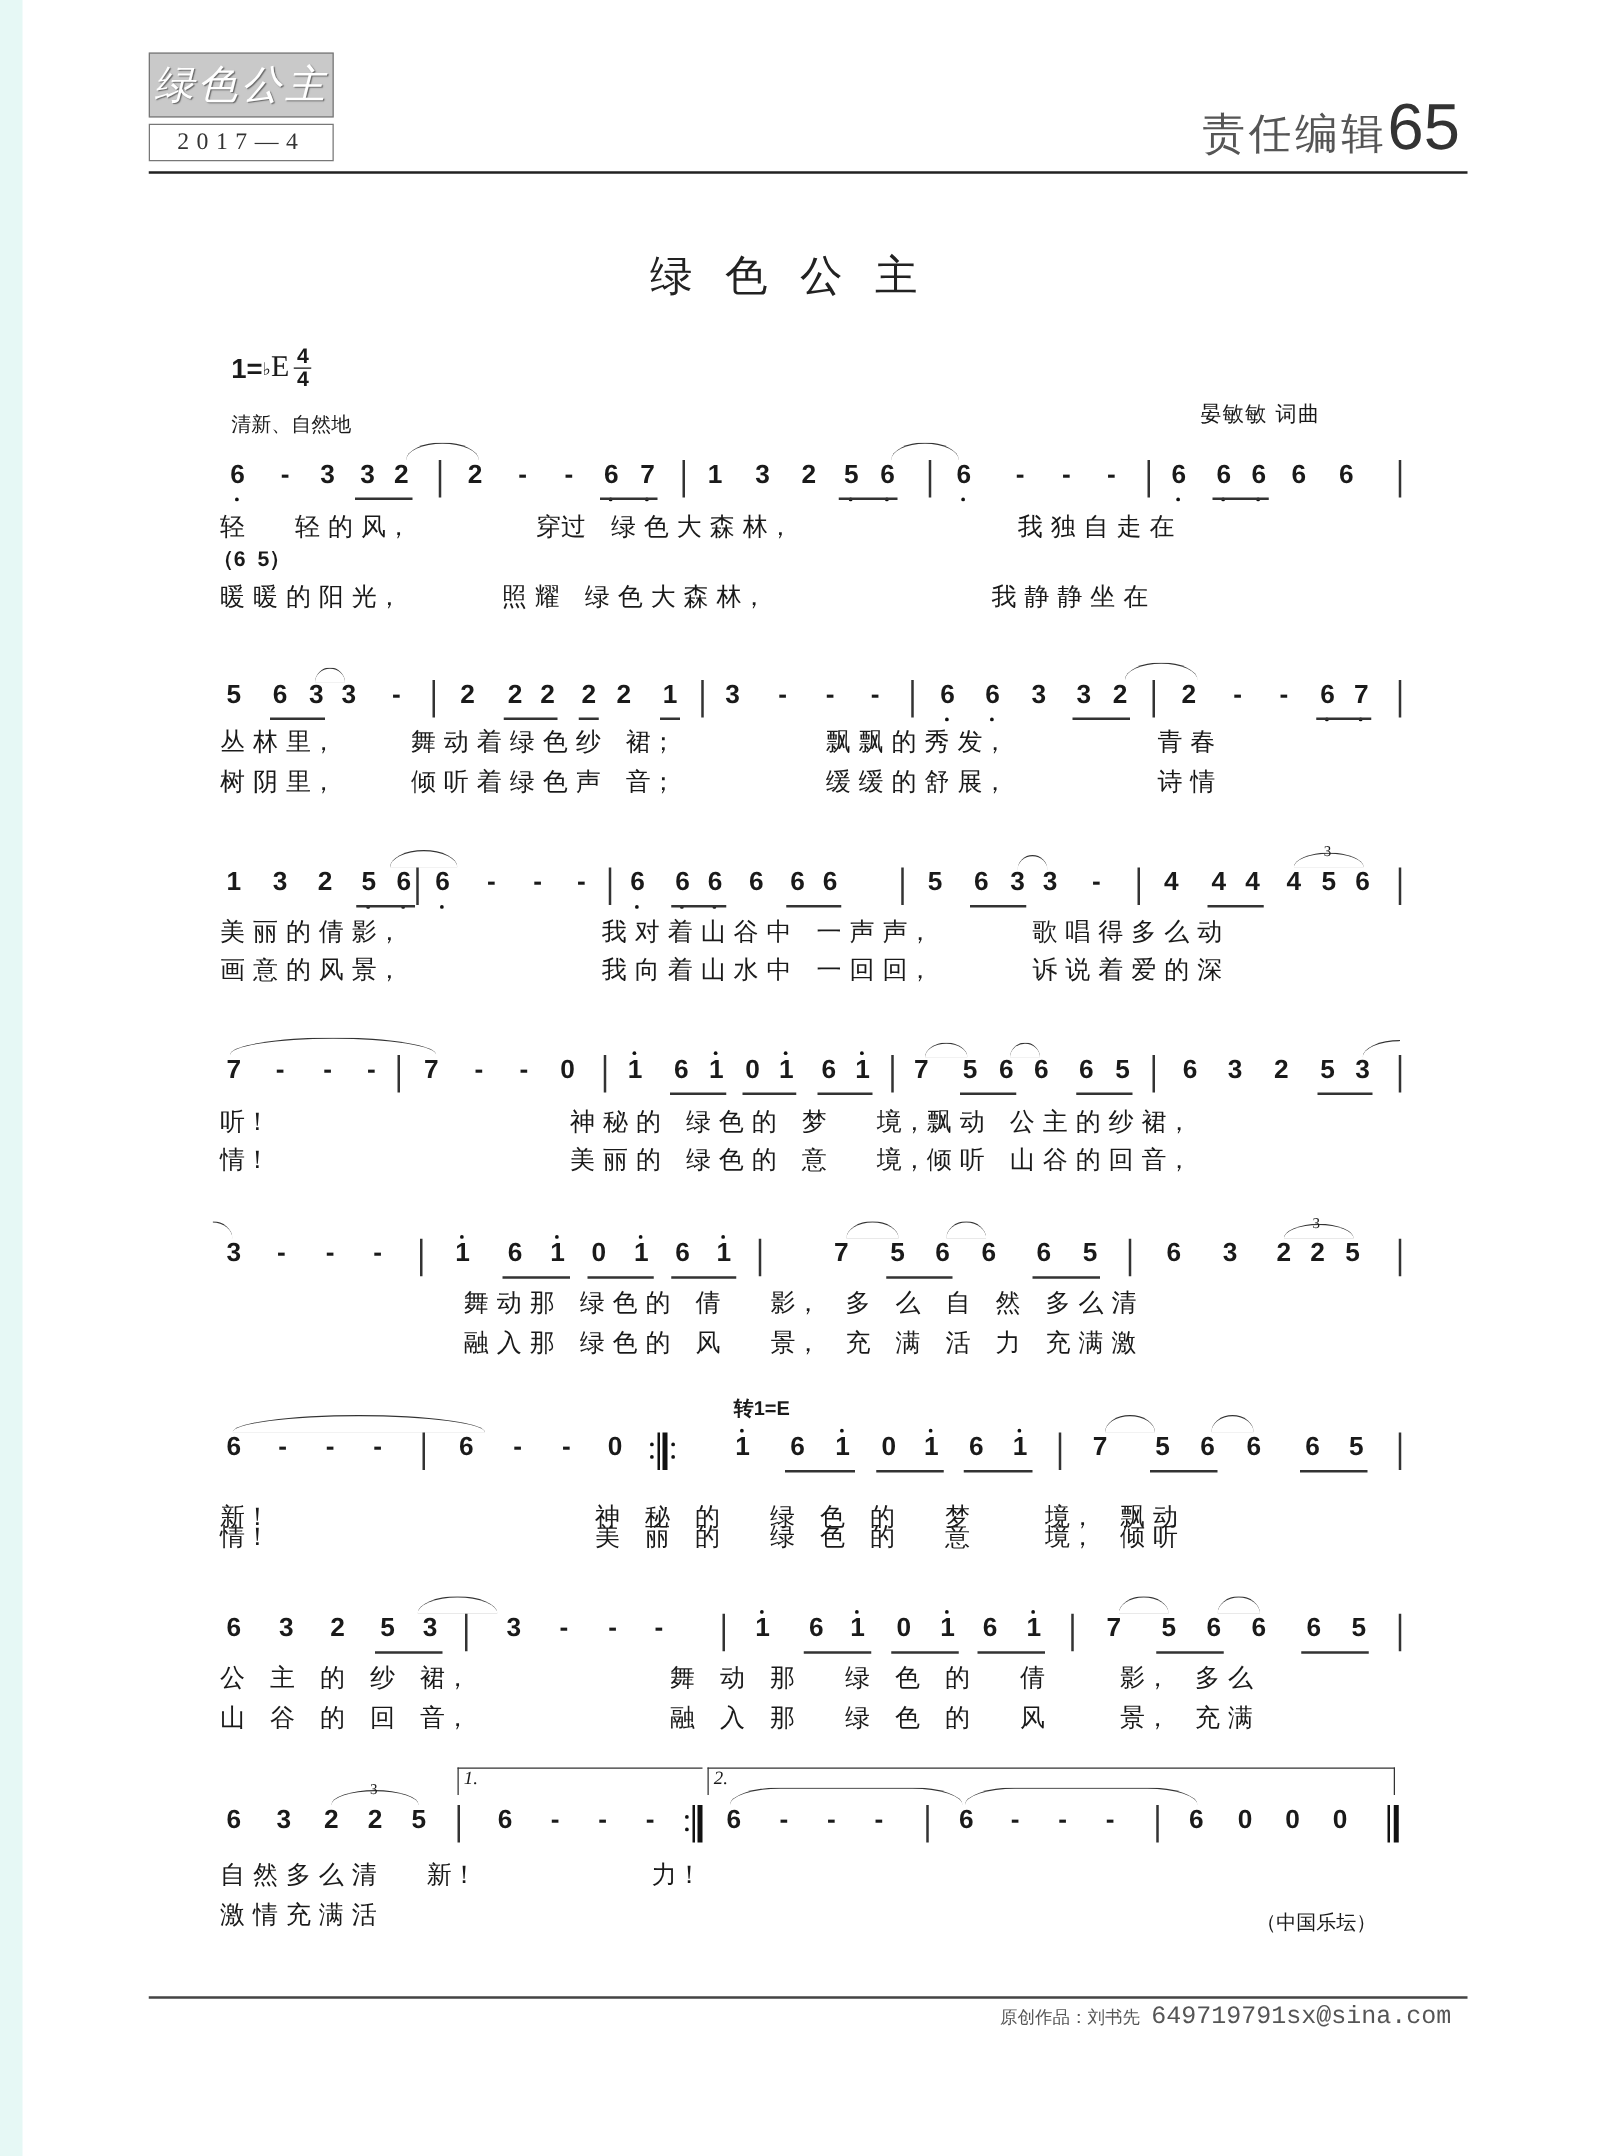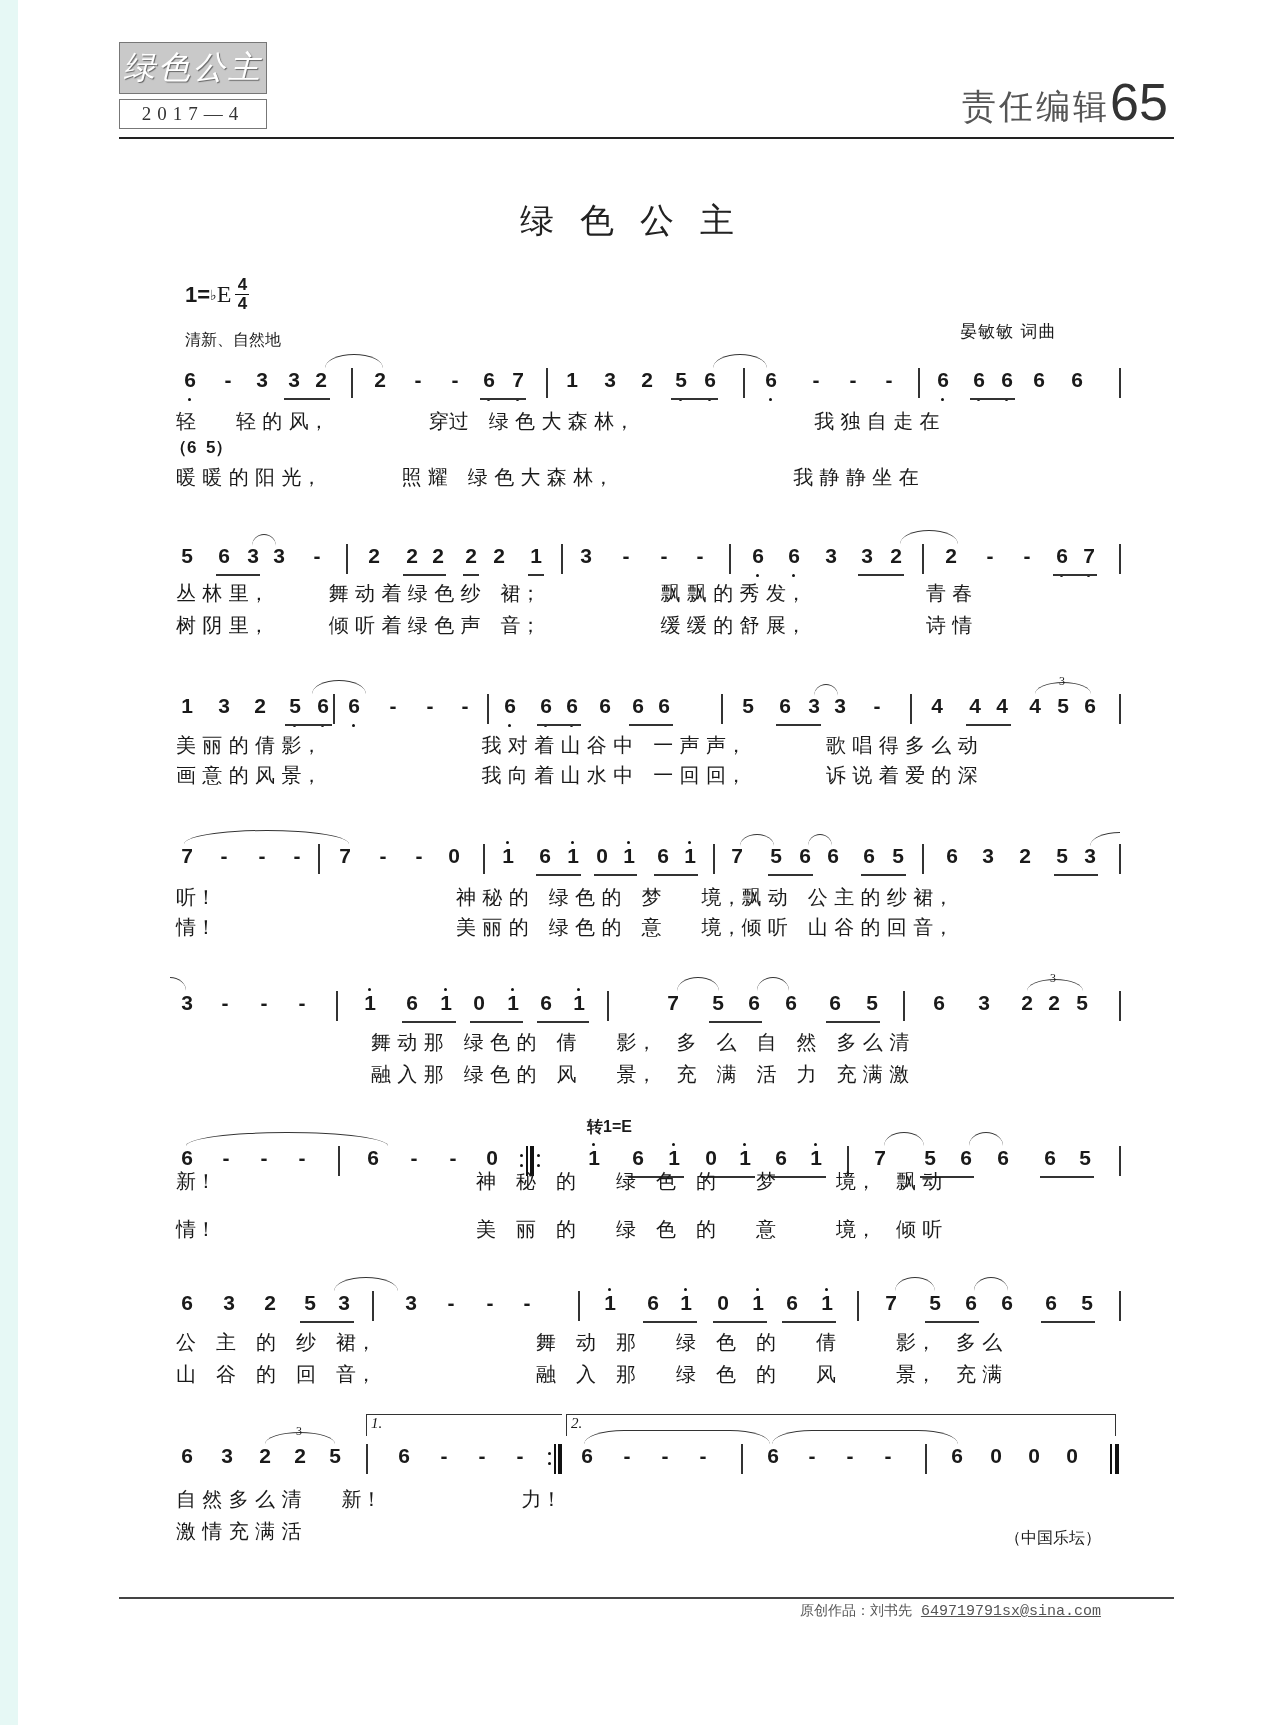--- a/index.html
+++ b/index.html
@@ -33,21 +33,21 @@
   .bar { position:absolute; width:1.5px; height:30px; background:#333; }
   .uline { position:absolute; height:1.5px; background:#333; }
   .slur { position:absolute; height:14px; border-top:1.5px solid #333; border-radius:50% 50% 0 0 / 100% 100% 0 0; box-sizing:border-box; }
   .lyr { position:absolute; font-family:"DejaVu Serif", serif; font-size:20px; letter-spacing:0; white-space:pre; }
   .small { position:absolute; font-size:12px; font-family:"Liberation Serif", serif; }
   .repbar { position:absolute; height:30px; }
   .volta { position:absolute; height:22px; border-top:1.5px solid #333; border-left:1.5px solid #333; font-family:"Liberation Serif", serif; font-style:italic; font-size:15px; padding-left:4px; box-sizing:border-box; }
   .performer { position:absolute; left:1005px; top:1528px; font-size:16px; }
   .hrule-bot { position:absolute; left:119px; top:1597px; width:1055px; height:1.5px; background:#444; }
   .editor { position:absolute; left:800px; top:1602px; font-family:"DejaVu Serif", serif; font-size:14px; color:#555; }
-  .editor .mono { font-family:"Liberation Mono", monospace; font-size:15px;text-decoration:underline; }
+  .editor .mono { font-family:"Liberation Mono", monospace; font-size:20px; }
   .modulation { position:absolute; left:587px; top:1117px; font-family:"Liberation Sans", sans-serif; font-weight:bold; font-size:16px; }
 </style>
 </head>
 <body>
 
 <div class="strip"></div>
 
 <div class="logo-box">绿色公主</div>
 <div class="issue-box">2017—4</div>
 <div class="section">责任编辑</div>
@@ -332,21 +332,21 @@
     <span class="n" style="left:930px">5</span>
     <span class="n" style="left:966px">6</span>
     <div class="uline" style="left:920px;top:30px;width:54px"></div>
     <div class="slur" style="left:969px;top:-14px;width:34px;height:14px"></div>
     <span class="n" style="left:1003px">6</span>
     <span class="n" style="left:1050px">6</span>
     <span class="n" style="left:1085px">5</span>
     <div class="uline" style="left:1040px;top:30px;width:54px"></div>
     <div class="bar" style="left:1119px;top:0"></div>
   </div>
-  <div class="lyr" style="left:176px;top:22px">新！　　　　　　　　　　　　　神　秘　的　　绿　色　的　　梦　　　境，　飘 动</div>
+  <div class="lyr" style="left:176px;top:54px">新！　　　　　　　　　　　　　神　秘　的　　绿　色　的　　梦　　　境，　飘 动</div>
   <div class="lyr" style="left:176px;top:70px">情！　　　　　　　　　　　　　美　丽　的　　绿　色　的　　意　　　境，　倾 听</div>
 </div>
 
 <div class="row" style="top:1291px;">
   <div class="notes">
     <span class="n" style="left:187px">6</span>
     <span class="n" style="left:229px">3</span>
     <span class="n" style="left:270px">2</span>
     <span class="n" style="left:310px">5</span>
     <span class="n" style="left:344px">3</span>

